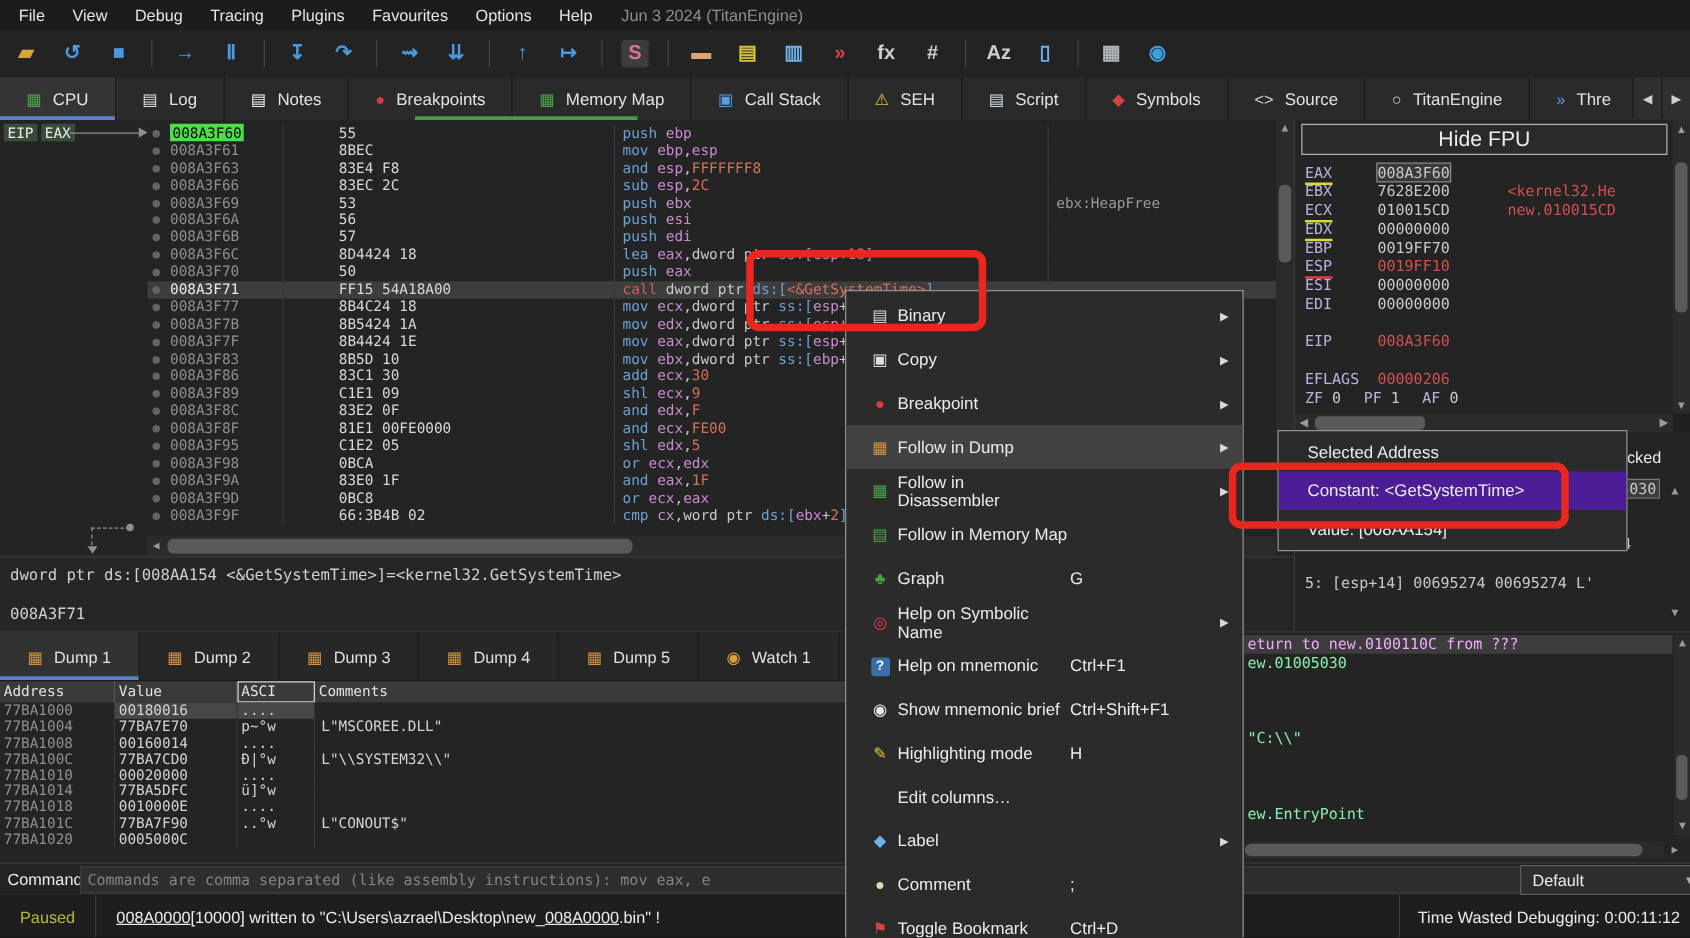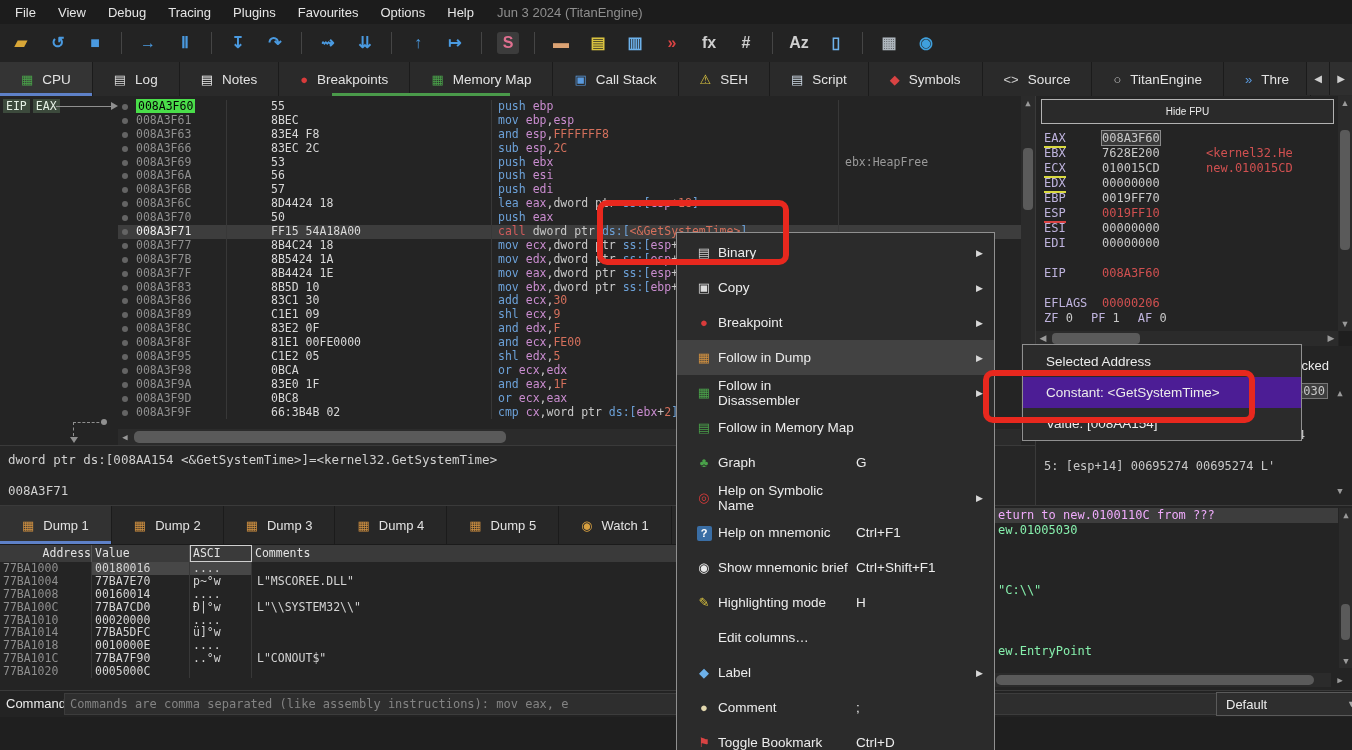--- a/index.html
+++ b/index.html
@@ -64,21 +64,21 @@
 
   
   .infopanel{position:absolute;left:0;top:445px;width:1035px;height:60px;background:#262626;
              border-top:1px solid #3a3a3a;color:#d0d0d0;font-size:12.5px;}
   .info1{position:absolute;left:8px;top:6px;}
   .info2{position:absolute;left:8px;bottom:8px;}
 
   
   .regs{position:absolute;left:1035px;top:96px;width:303px;height:250px;background:#242424;border-left:1px solid #3a3a3a;}
   .hidefpu{position:absolute;left:5px;top:3px;right:5px;height:23px;border:1px solid #b2b2b2;background:#2a2a2a;
-           color:#ececec;display:flex;align-items:center;justify-content:center;font-size:10px;}
+           color:#ececec;display:flex;align-items:center;justify-content:center;font-size:17px;}
   .regrows{position:absolute;left:8px;top:35px;right:4px;font-size:12px;}
   .rrow{height:15px;line-height:15px;display:flex;white-space:pre;}
   .rname{display:inline-block;min-width:58px;color:#beb3dd;}
   .rname .nm-t{display:inline-block;}
   .u-yellow .nm-t{border-bottom:2px solid #d9d93f;}
   .u-red .nm-t{border-bottom:2px solid #d94343;}
   .rval{min-width:104px;color:#c8c8c8;}
   .rval.chg{color:#d05050;}
   .rval .boxed{background:#3a3a3a;outline:1px solid #8a8a8a;}
   .rnote{color:#d05050;}
@@ -107,21 +107,21 @@
   .stack-vscroll{position:absolute;right:1px;top:2px;width:13px;height:160px;background:#2b2b2b;}
   .stack-vscroll .thumb{position:absolute;left:2px;top:96px;width:9px;height:36px;background:#5a5a5a;border-radius:4px;}
 
   
   .dump{position:absolute;left:0;top:505px;width:992px;height:185px;background:#242424;border-top:1px solid #3a3a3a;}
   .dumptabs{height:38px;display:flex;background:#272727;border-bottom:1px solid #1b1b1b;}
   .dtab{display:flex;align-items:center;gap:9px;padding:0 22px;font-size:13px;color:#e2e2e2;border-right:1px solid #1b1b1b;}
   .dtab.active{background:#323232;box-shadow:inset 0 -3px 0 #5e81c8;}
   .dumphead{height:17px;display:flex;background:#3a3a3a;color:#e2e2e2;font-size:11.5px;font-family:"DejaVu Sans Mono",monospace;line-height:17px;}
   .dh{padding-left:3px;border-right:1px solid #555;}
-  .dh0{width:88px;text-align:right;} .dh1{width:94px;} .dh2{width:58px;outline:1px solid #cfcfcf;outline-offset:-1px;} .dh3{flex:1;border-right:none;}
+  .dh0{width:88px;} .dh1{width:94px;} .dh2{width:58px;outline:1px solid #cfcfcf;outline-offset:-1px;} .dh3{flex:1;border-right:none;}
   .dumprows{font-size:11.5px;font-family:"DejaVu Sans Mono",monospace;}
   .dr{display:flex;height:12.9px;line-height:12.9px;white-space:pre;}
   .dc-addr{width:88px;color:#8f8f8f;padding-left:3px;border-right:1px solid #383838;}
   .dc-val{width:94px;color:#d4d4d4;padding-left:3px;border-right:1px solid #383838;}
   .dc-asc{width:58px;color:#d4d4d4;padding-left:3px;border-right:1px solid #383838;}
   .dc-com{flex:1;color:#d4d4d4;padding-left:5px;}
   .dr.selr .dc-val,.dr.selr .dc-asc{background:#474747;}
 
   
   .cmdbar{position:absolute;left:0;top:690px;right:0;height:26px;background:#232323;border-top:1px solid #3a3a3a;}
@@ -418,20 +418,25 @@
 
   <div class="cmdbar">
     <div class="cmdlabel">Command:</div>
     <input class="cmdinput" placeholder="Commands are comma separated (like assembly instructions): mov eax, e" style="">
     <div class="profile">
       <span>Default</span>
       <span class="caret">▼</span>
     </div>
   </div>
 
+  <div class="statusbar">
+    <div class="sstate">Paused</div>
+    <div class="smsg" id="status-msg"><span class="lnk">008A0000</span><span>[10000] written to "C:\Users\azrael\Desktop\new_</span><span class="lnk">008A0000</span><span>.bin" !</span></div>
+    <div class="stime">Time Wasted Debugging: 0:00:11:12</div>
+  </div>
 
   <div class="ctxmenu" id="ctxmenu">
       <div class="mi">
         <span class="mic"><span style="color: rgb(207, 207, 207);">▤</span></span>
         <span class="mlab">Binary</span>
         <span class="msc"></span>
         <span class="marr">▶</span>
       </div>
       <div class="mi">
         <span class="mic"><span style="color: rgb(220, 220, 220);">▣</span></span>

